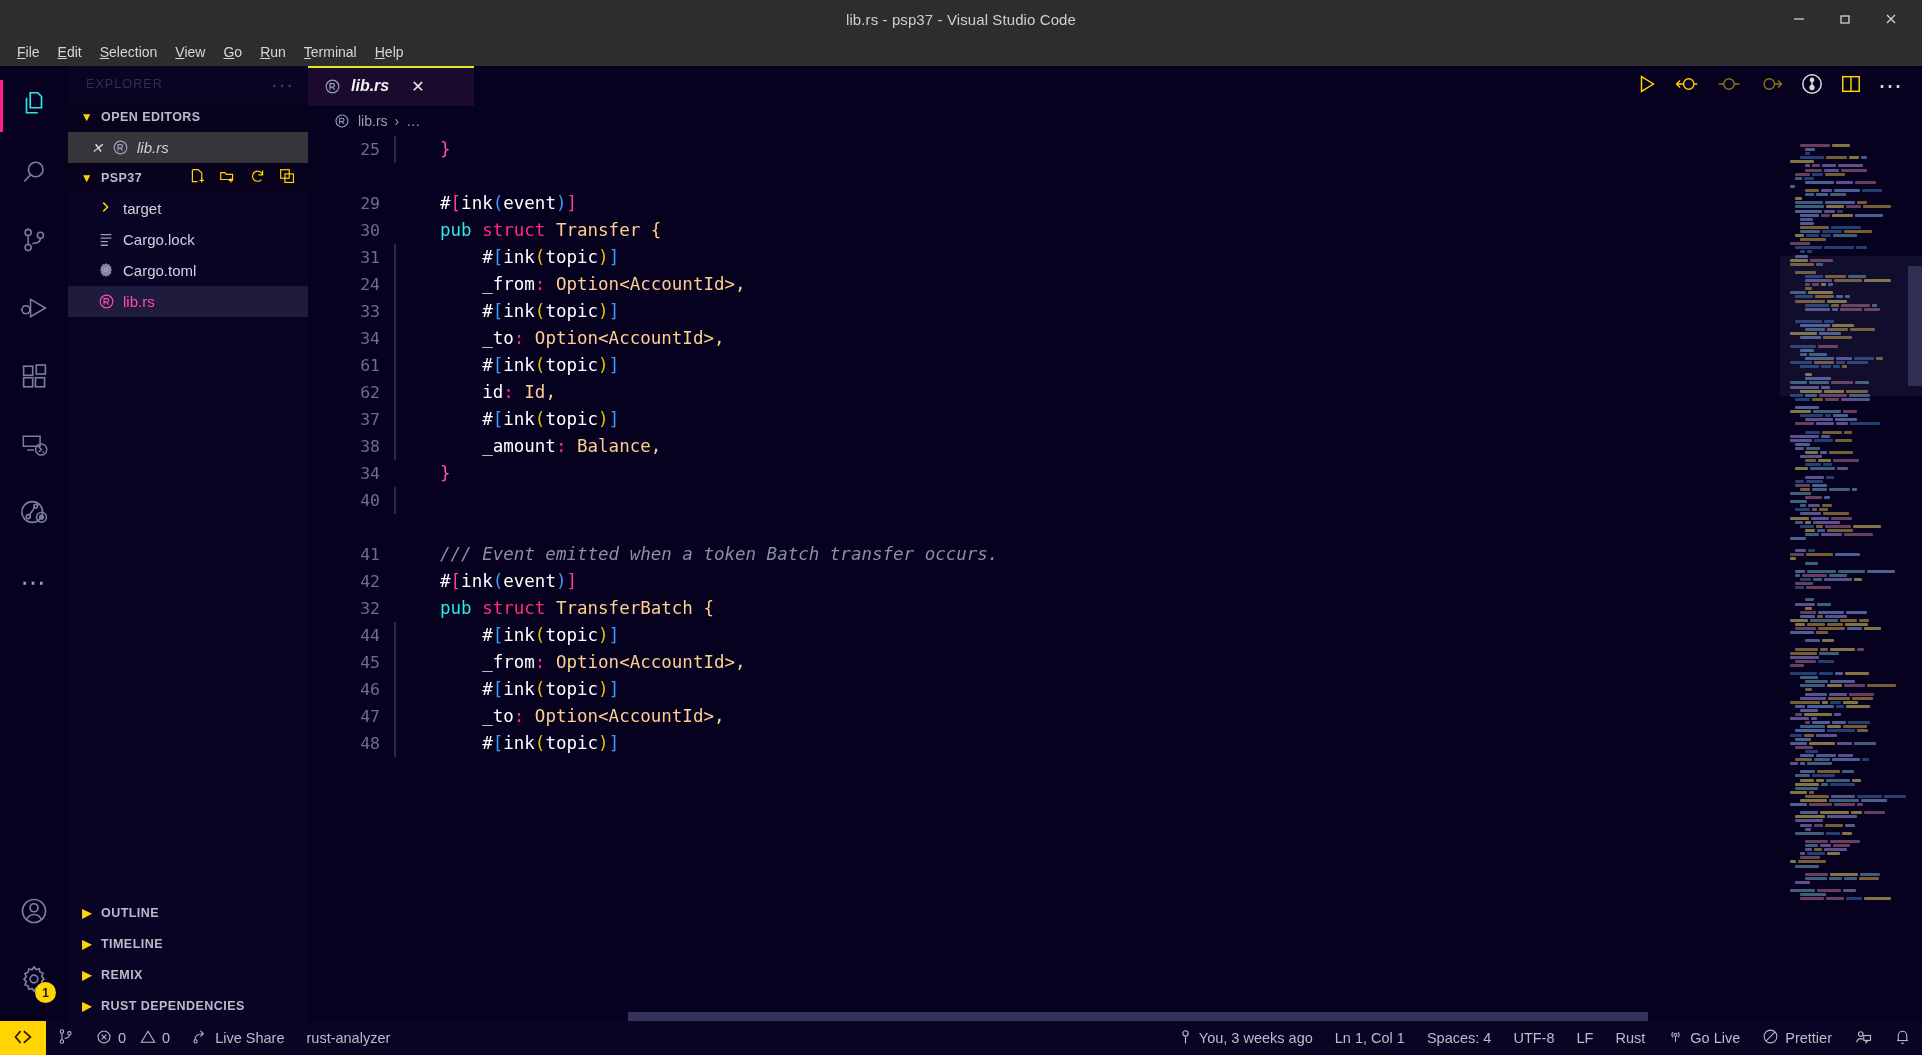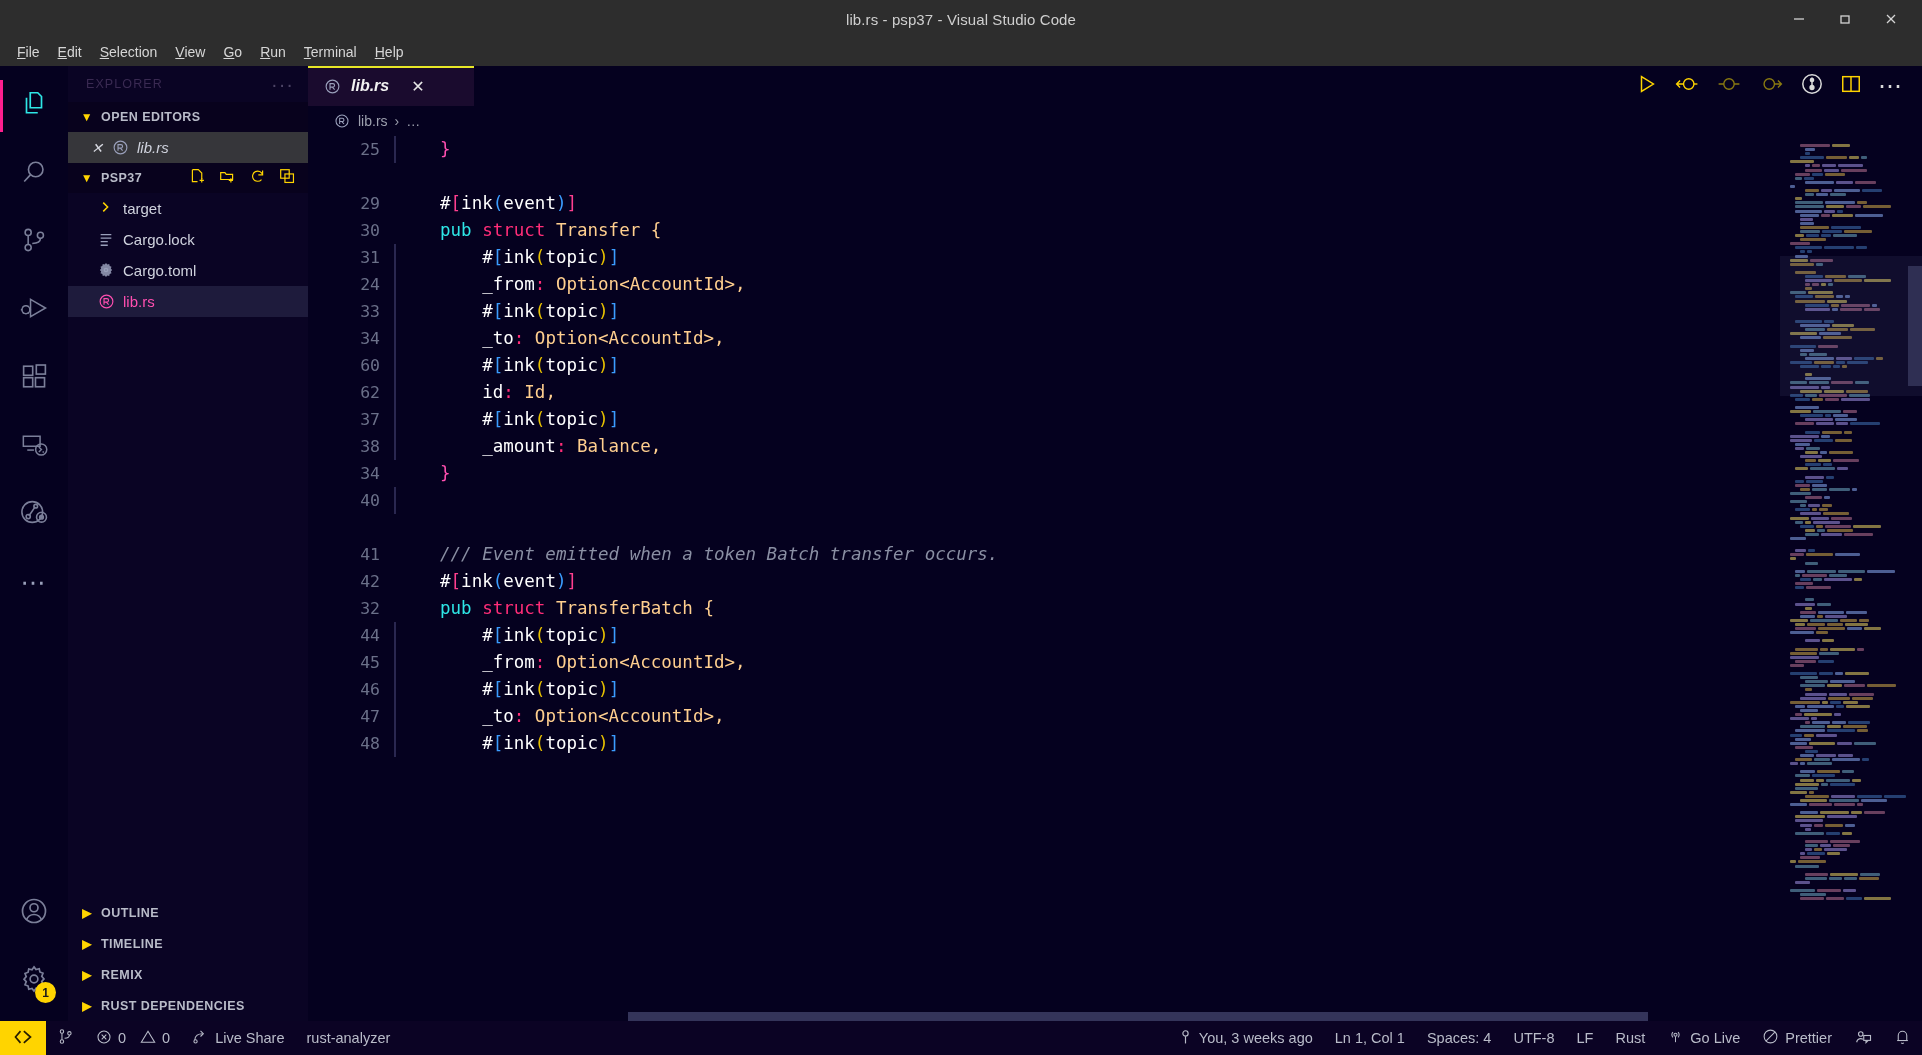--- a/index.html
+++ b/index.html
@@ -445,21 +445,21 @@
       <div class="code-scroll">
         <div class="code" id="code-lines">
             <div class="ln-line"><span class="ln">25</span><span class="guide"></span><span class="txt"><span class="c-brace">}</span></span></div>
             <div class="blame"><span class="ln"></span><span class="guide hidden"></span><span class="txt"></span></div>
             <div class="ln-line"><span class="ln">29</span><span class="guide hidden"></span><span class="txt"><span class="c-punct">#</span><span class="c-brkt1">[</span><span class="c-fn">ink</span><span class="c-brkt2">(</span><span class="c-fn">event</span><span class="c-brkt2">)</span><span class="c-brkt1">]</span></span></div>
             <div class="ln-line"><span class="ln">30</span><span class="guide hidden"></span><span class="txt"><span class="c-kw">pub&nbsp;</span><span class="c-kw2">struct&nbsp;</span><span class="c-type">Transfer&nbsp;</span><span class="c-type">{</span></span></div>
             <div class="ln-line"><span class="ln">31</span><span class="guide"></span><span class="txt">&nbsp;&nbsp;&nbsp;&nbsp;<span class="c-punct">#</span><span class="c-brkt2">[</span><span class="c-fn">ink</span><span class="c-brkt3">(</span><span class="c-fn">topic</span><span class="c-brkt3">)</span><span class="c-brkt2">]</span></span></div>
             <div class="ln-line"><span class="ln">24</span><span class="guide"></span><span class="txt">&nbsp;&nbsp;&nbsp;&nbsp;<span class="c-var">_from</span><span class="c-colon">:</span><span class="c-type">&nbsp;Option&lt;AccountId&gt;,</span></span></div>
             <div class="ln-line"><span class="ln">33</span><span class="guide"></span><span class="txt">&nbsp;&nbsp;&nbsp;&nbsp;<span class="c-punct">#</span><span class="c-brkt2">[</span><span class="c-fn">ink</span><span class="c-brkt3">(</span><span class="c-fn">topic</span><span class="c-brkt3">)</span><span class="c-brkt2">]</span></span></div>
             <div class="ln-line"><span class="ln">34</span><span class="guide"></span><span class="txt">&nbsp;&nbsp;&nbsp;&nbsp;<span class="c-var">_to</span><span class="c-colon">:</span><span class="c-type">&nbsp;Option&lt;AccountId&gt;,</span></span></div>
-            <div class="ln-line"><span class="ln">60</span><span class="guide"></span><span class="txt">&nbsp;&nbsp;&nbsp;&nbsp;<span class="c-punct">#</span><span class="c-brkt2">[</span><span class="c-fn">ink</span><span class="c-brkt3">(</span><span class="c-fn">topic</span><span class="c-brkt3">)</span><span class="c-brkt2">]</span></span></div>
+            <div class="ln-line"><span class="ln">61</span><span class="guide"></span><span class="txt">&nbsp;&nbsp;&nbsp;&nbsp;<span class="c-punct">#</span><span class="c-brkt2">[</span><span class="c-fn">ink</span><span class="c-brkt3">(</span><span class="c-fn">topic</span><span class="c-brkt3">)</span><span class="c-brkt2">]</span></span></div>
             <div class="ln-line"><span class="ln">62</span><span class="guide"></span><span class="txt">&nbsp;&nbsp;&nbsp;&nbsp;<span class="c-var">id</span><span class="c-colon">:</span><span class="c-type">&nbsp;Id,</span></span></div>
             <div class="ln-line"><span class="ln">37</span><span class="guide"></span><span class="txt">&nbsp;&nbsp;&nbsp;&nbsp;<span class="c-punct">#</span><span class="c-brkt2">[</span><span class="c-fn">ink</span><span class="c-brkt3">(</span><span class="c-fn">topic</span><span class="c-brkt3">)</span><span class="c-brkt2">]</span></span></div>
             <div class="ln-line"><span class="ln">38</span><span class="guide"></span><span class="txt">&nbsp;&nbsp;&nbsp;&nbsp;<span class="c-var">_amount</span><span class="c-colon">:</span><span class="c-type">&nbsp;Balance,</span></span></div>
             <div class="ln-line"><span class="ln">34</span><span class="guide hidden"></span><span class="txt"><span class="c-brace">}</span></span></div>
             <div class="ln-line"><span class="ln">40</span><span class="guide"></span><span class="txt"></span></div>
             <div class="blame"><span class="ln"></span><span class="guide hidden"></span><span class="txt"></span></div>
             <div class="ln-line"><span class="ln">41</span><span class="guide hidden"></span><span class="txt"><span class="c-comment">///&nbsp;Event&nbsp;emitted&nbsp;when&nbsp;a&nbsp;token&nbsp;Batch&nbsp;transfer&nbsp;occurs.</span></span></div>
             <div class="ln-line"><span class="ln">42</span><span class="guide hidden"></span><span class="txt"><span class="c-punct">#</span><span class="c-brkt1">[</span><span class="c-fn">ink</span><span class="c-brkt2">(</span><span class="c-fn">event</span><span class="c-brkt2">)</span><span class="c-brkt1">]</span></span></div>
             <div class="ln-line"><span class="ln">32</span><span class="guide hidden"></span><span class="txt"><span class="c-kw">pub&nbsp;</span><span class="c-kw2">struct&nbsp;</span><span class="c-type">TransferBatch&nbsp;</span><span class="c-type">{</span></span></div>
             <div class="ln-line"><span class="ln">44</span><span class="guide"></span><span class="txt">&nbsp;&nbsp;&nbsp;&nbsp;<span class="c-punct">#</span><span class="c-brkt2">[</span><span class="c-fn">ink</span><span class="c-brkt3">(</span><span class="c-fn">topic</span><span class="c-brkt3">)</span><span class="c-brkt2">]</span></span></div>

